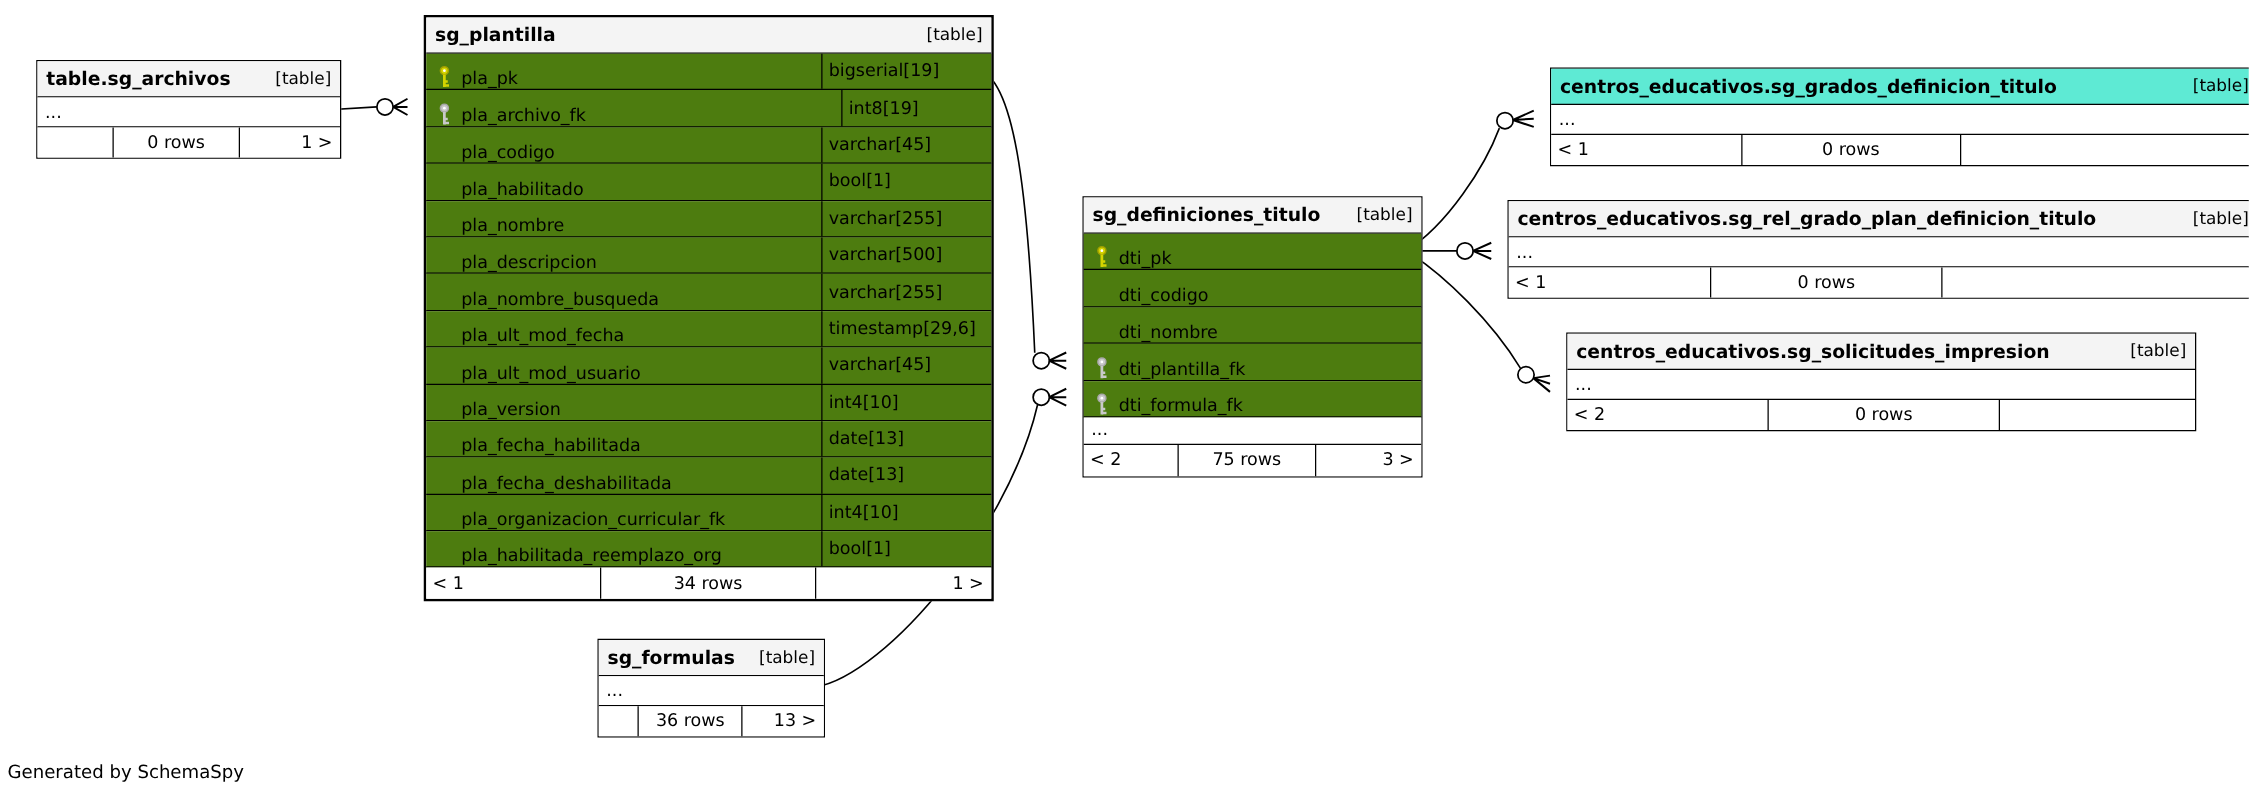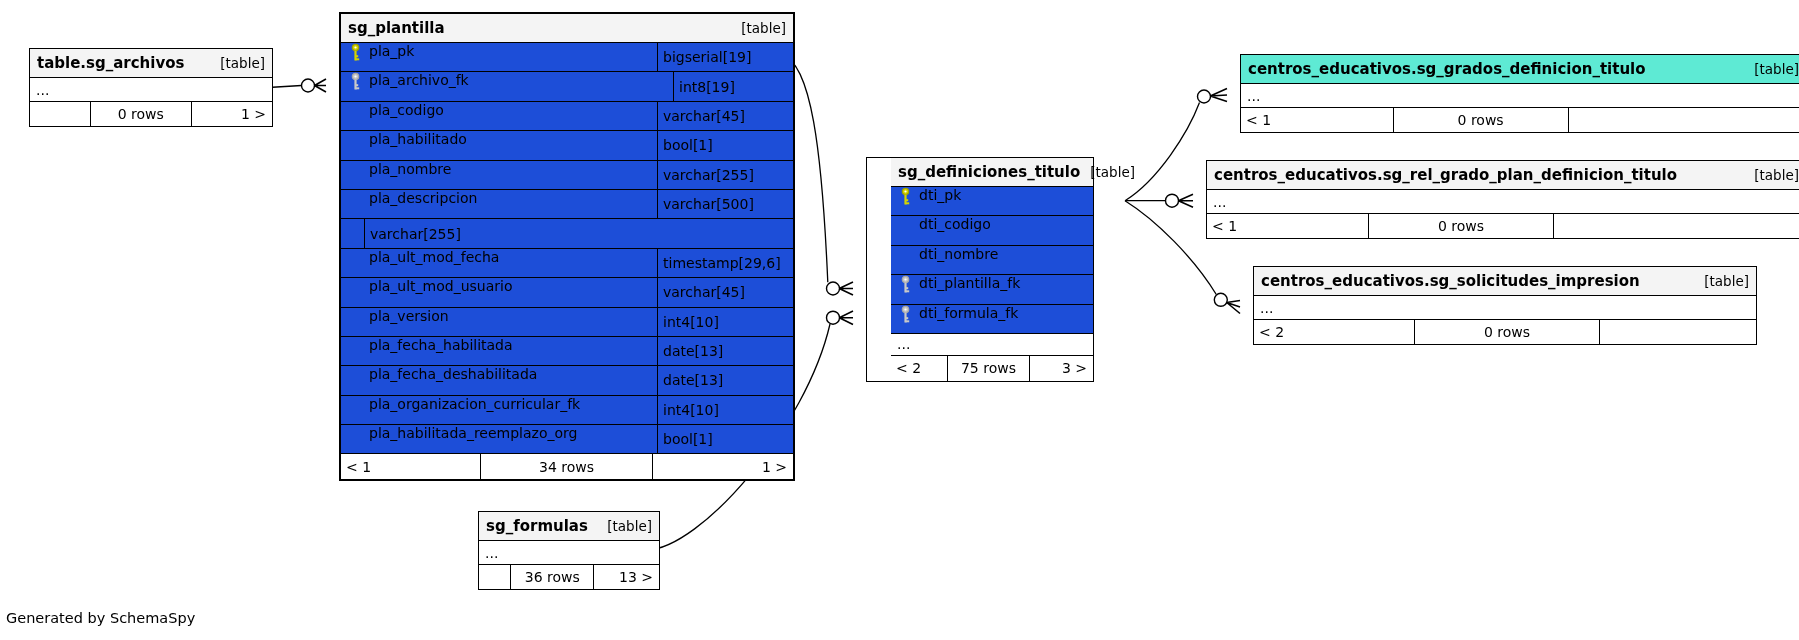--- a/index.html
+++ b/index.html
@@ -5,21 +5,21 @@
   html,body{margin:0;padding:0;background:#ffffff;width:1799px;height:640px;overflow:hidden;}
   body{font-family:"DejaVu Sans","Liberation Sans",sans-serif;color:#000;}
   #diagram{position:relative;width:1799px;height:640px;}
   #conns{position:absolute;left:0;top:0;}
   .tbl{position:absolute;border:1px solid #000;background:#fff;box-sizing:border-box;margin-left:13px;}
   .tbl.thick{border-width:2px;}
   .hdr{display:flex;justify-content:space-between;align-items:center;background:#f4f4f4;
        border-bottom:1px solid #000;height:29px;padding:0 7px;box-sizing:border-box;}
   .tname{font-weight:bold;font-size:15px;white-space:nowrap;}
   .ttag{font-size:13.5px;white-space:nowrap;padding-left:10px;}
-  .row{display:flex;align-items:flex-start;border-bottom:1px solid #000;box-sizing:border-box;background:#1d4ed8;}
+  .row{display:flex;align-items:flex-end;border-bottom:1px solid #000;box-sizing:border-box;background:#4d7c0f;}
   .kcell{width:17px;margin-left:6px;display:inline-flex;align-items:center;justify-content:center;flex:0 0 17px;}
   .cname{font-size:14px;flex:1;padding-left:5px;white-space:nowrap;}
   .ctype{font-size:14px;border-left:1px solid #000;align-self:stretch;display:flex;align-items:center;
          padding-left:5px;box-sizing:border-box;flex:0 0 auto;white-space:nowrap;}
   .erow{font-size:14px;display:flex;align-items:center;padding-left:6px;border-bottom:1px solid #000;
         box-sizing:border-box;background:#fff;}
   .frow{display:flex;font-size:14px;align-items:stretch;background:#fff;}
   .fl{padding-left:5px;border-right:1px solid #000;display:flex;align-items:center;box-sizing:border-box;}
   .fc{border-right:1px solid #000;display:flex;align-items:center;justify-content:center;box-sizing:border-box;}
   .fr{flex:1;display:flex;align-items:center;justify-content:flex-end;padding-right:6px;box-sizing:border-box;}
@@ -124,20 +124,21 @@
         <span class="cname">pla_nombre</span>
         <span class="ctype" style="width:136px">varchar[255]</span>
       </div>
       <div class="row" style="height:29.4px">
         <span class="kcell"></span>
         <span class="cname">pla_descripcion</span>
         <span class="ctype" style="width:136px">varchar[500]</span>
       </div>
       <div class="row" style="height:29.4px">
         <span class="kcell"></span>
+        <span class="cname">pla_nombre_busqueda</span>
         <span class="ctype" style="width:136px">varchar[255]</span>
       </div>
       <div class="row" style="height:29.4px">
         <span class="kcell"></span>
         <span class="cname">pla_ult_mod_fecha</span>
         <span class="ctype" style="width:136px">timestamp[29,6]</span>
       </div>
       <div class="row" style="height:29.4px">
         <span class="kcell"></span>
         <span class="cname">pla_ult_mod_usuario</span>
@@ -179,21 +180,21 @@
       <span class="tname">sg_formulas</span>
       <span class="ttag">[table]</span>
     </div>
       <div class="erow" style="height:24px">...</div>
       <div class="frow" style="height:24px">
       <span class="fl" style="width:18%"></span>
       <span class="fc" style="width:46%">36 rows</span>
       <span class="fr">13 &gt;</span>
     </div>
     </div>
-    <div class="tbl" style="left: 853px; top: 157px; width: 228px; padding-left: 24px;">
+    <div class="tbl" style="left: 853px; top: 157px; width: 272px;">
       <div class="hdr" style="background:#f4f4f4">
       <span class="tname">sg_definiciones_titulo</span>
       <span class="ttag">[table]</span>
     </div>
       <div class="row" style="height:29.4px">
         <span class="kcell">
           <svg width="11" height="19" viewBox="0 0 11 19">
     <circle cx="5.5" cy="4.5" r="3.2" fill="#d4d400" stroke="#a0a000" stroke-width="1.2"></circle>
     <circle cx="5.5" cy="4.5" r="1.1" fill="#ffffff"></circle>
     <line x1="5.5" y1="7.5" x2="5.5" y2="17.5" stroke="#d4d400" stroke-width="2.2"></line>

